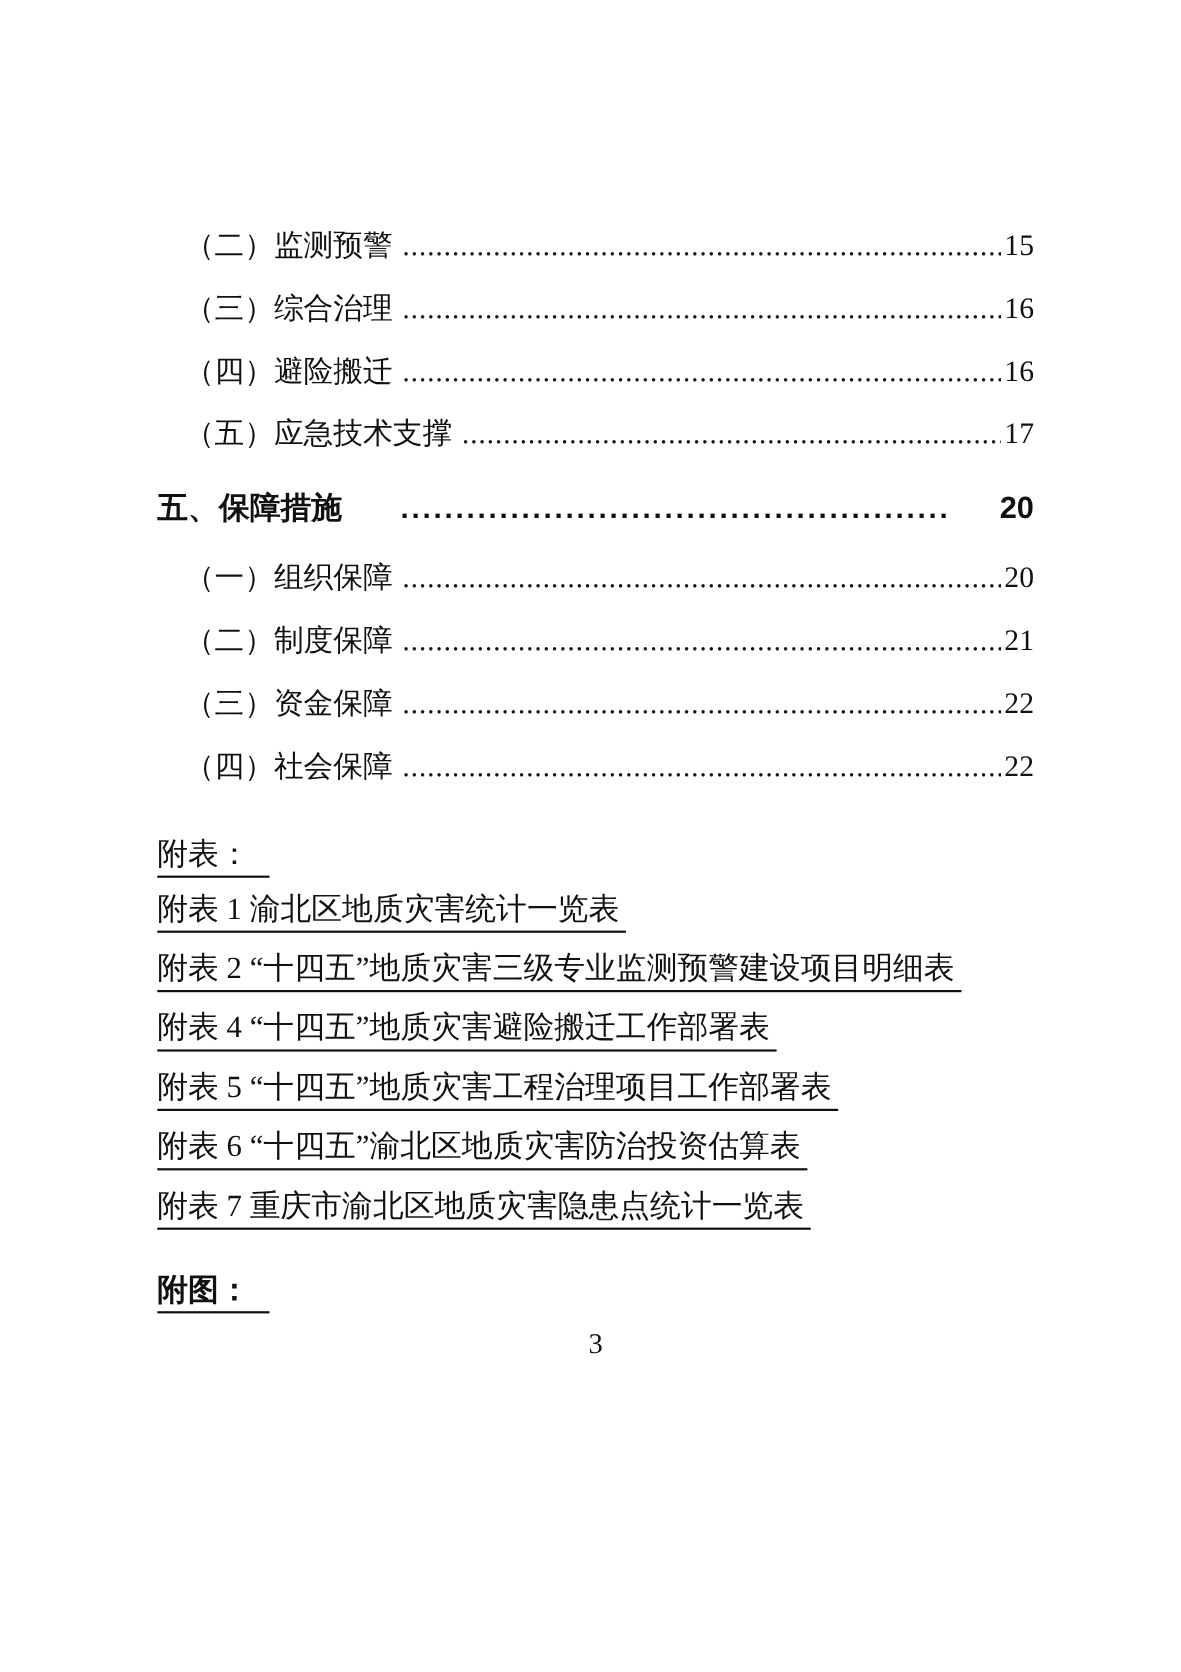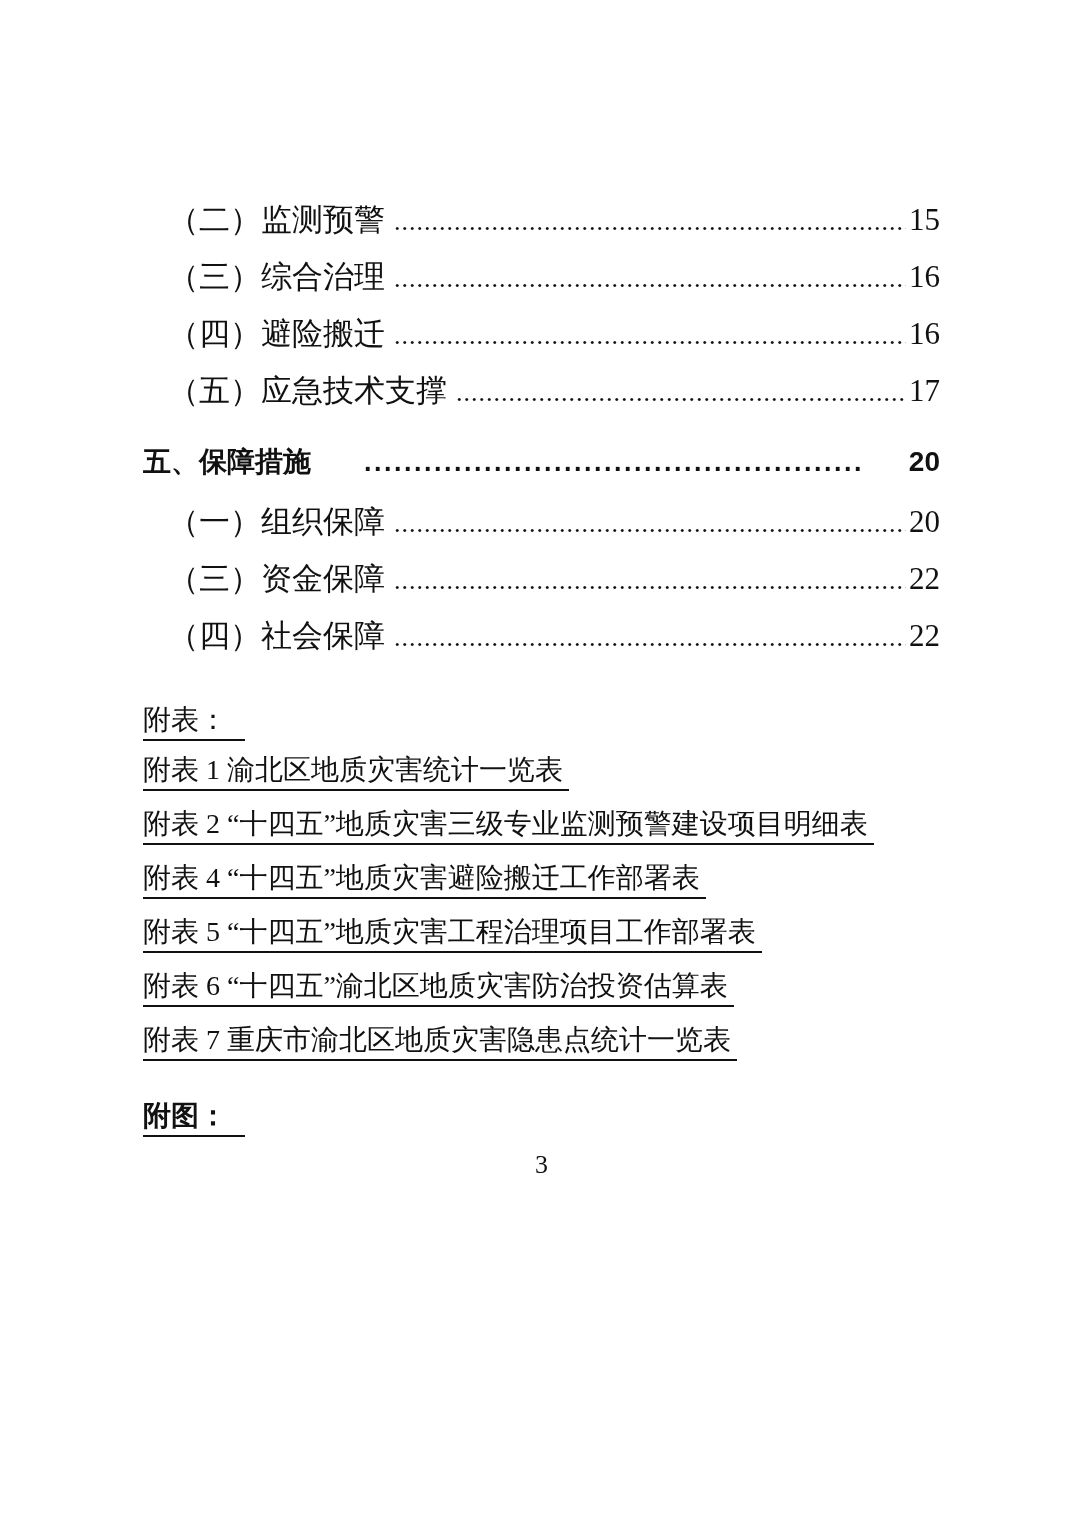--- a/index.html
+++ b/index.html
@@ -18,21 +18,21 @@
     font-family: "Liberation Serif", "DejaVu Serif", serif;
     overflow: hidden;
   }
   
   .toc-row {
     display: flex;
     align-items: flex-end;
     box-sizing: border-box;
     height: 57px;
     padding-bottom: 10px;
-    font-size: 31px;
+    font-size: 27px;
   }
   .toc-row.sub {
     padding-left: 25px;
   }
   .toc-row.chapter {
     height: 74px;
     padding-bottom: 16px;
     font-size: 28px;
     font-weight: 700;
     font-family: "Liberation Sans", "DejaVu Sans", sans-serif;
@@ -141,20 +141,25 @@
       <span class="leader"></span>
       <span class="toc-pagenum">20</span>
     </div>
 
     <div class="toc-row sub">
       <span class="toc-label">（一）组织保障</span>
       <span class="leader"></span>
       <span class="toc-pagenum">20</span>
     </div>
 
+    <div class="toc-row sub">
+      <span class="toc-label">（二）制度保障</span>
+      <span class="leader"></span>
+      <span class="toc-pagenum">21</span>
+    </div>
 
     <div class="toc-row sub">
       <span class="toc-label">（三）资金保障</span>
       <span class="leader"></span>
       <span class="toc-pagenum">22</span>
     </div>
 
     <div class="toc-row sub">
       <span class="toc-label">（四）社会保障</span>
       <span class="leader"></span>

